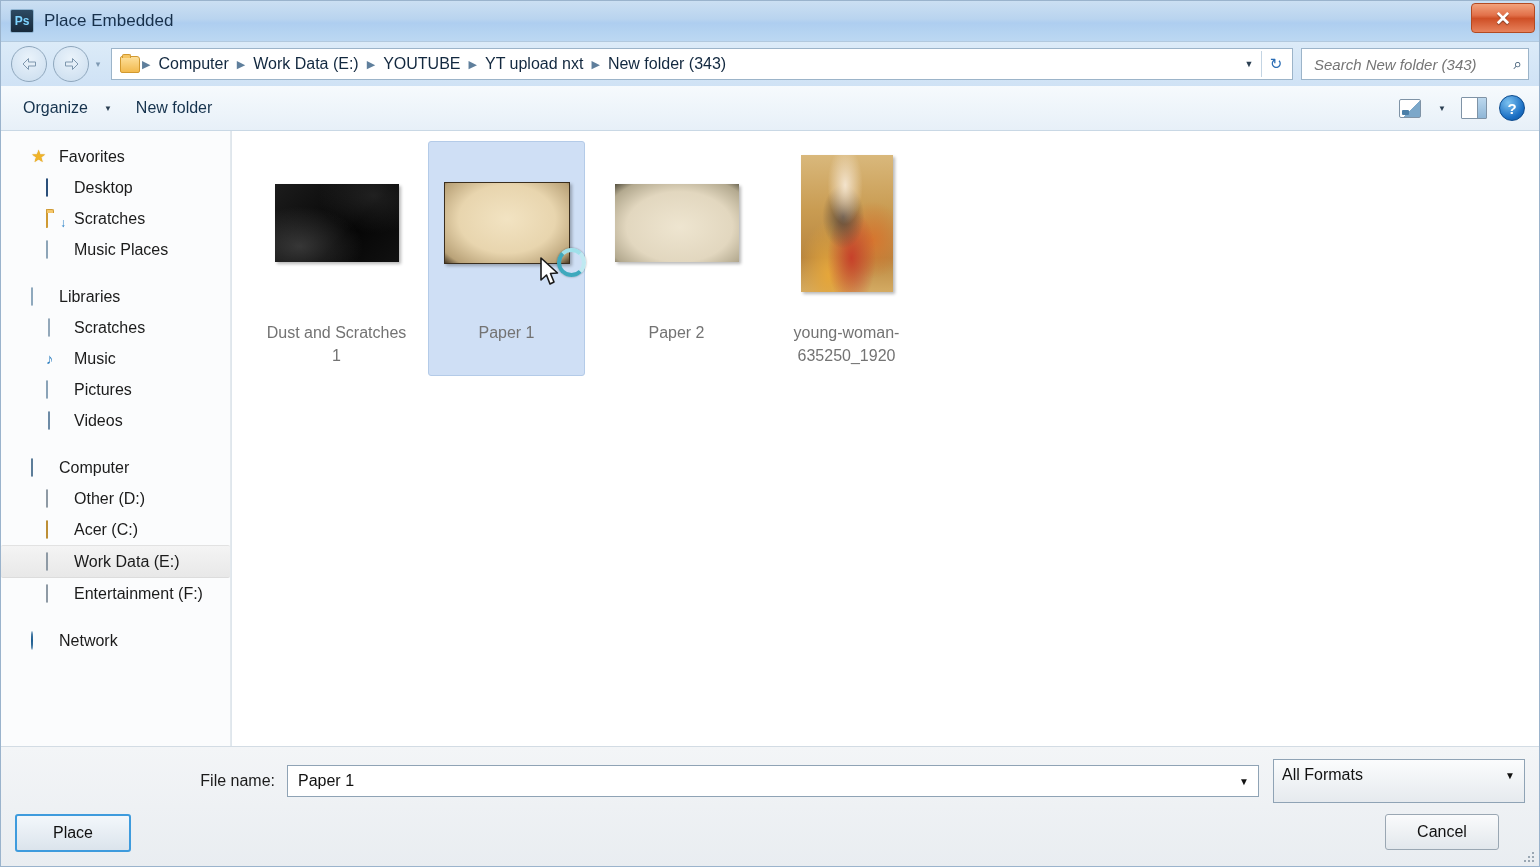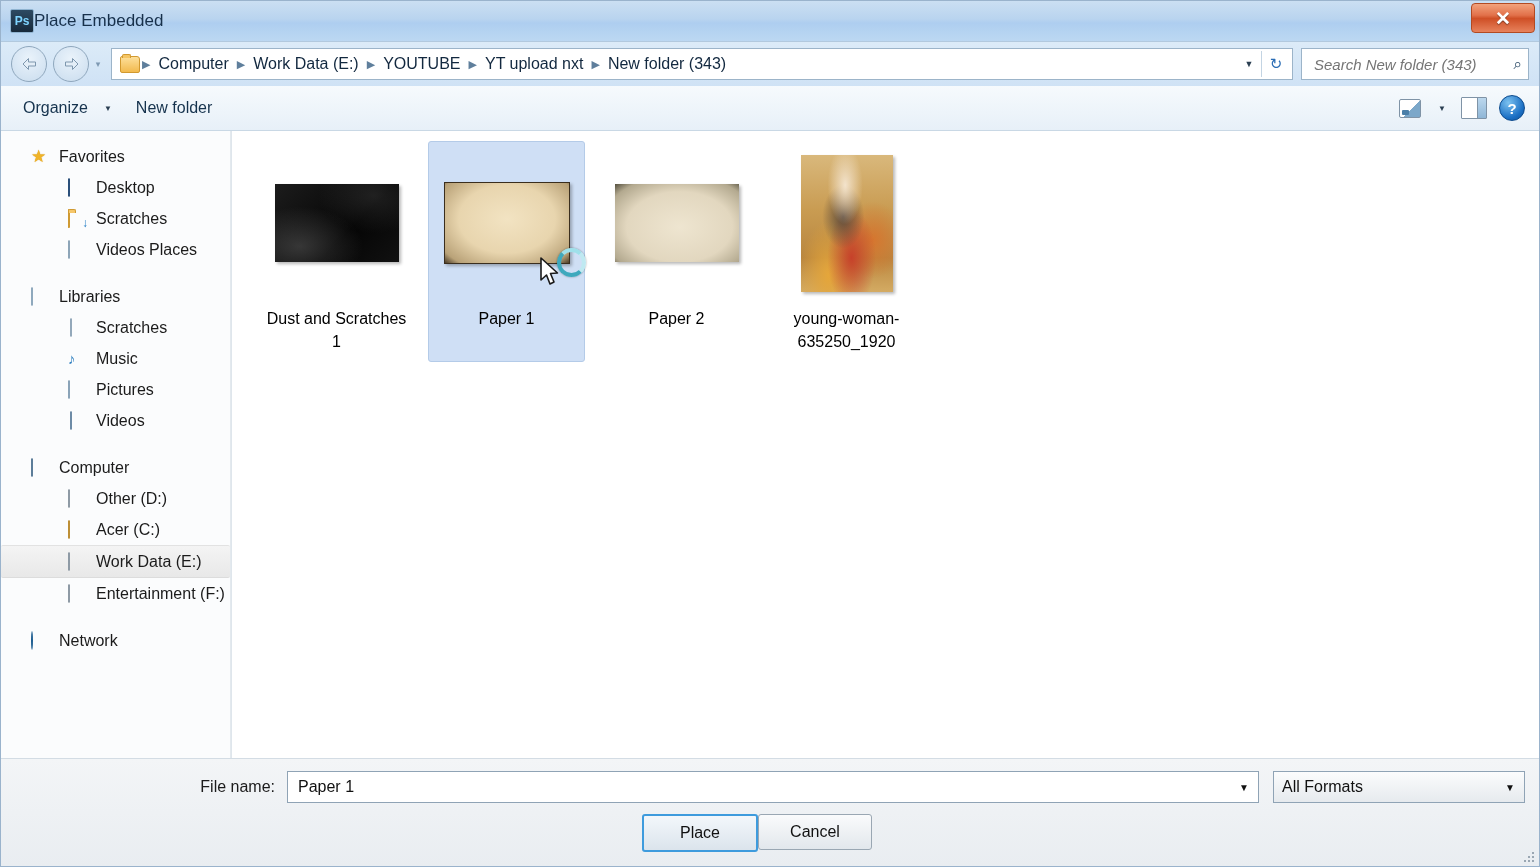--- a/index.html
+++ b/index.html
@@ -29,20 +29,21 @@
   .ps-icon {
     width: 22px; height: 22px; margin-left: 9px;
     background: linear-gradient(to bottom, #2d4a63, #17293b);
     border: 1px solid #8fb3d0;
     border-radius: 2px;
     color: #7fd4ff; font-size: 12px; font-weight: bold;
     display: flex; align-items: center; justify-content: center;
     line-height: 1;
   }
   .title-text {
+    margin-left: 10px;
     font-size: 17px; color: #17304b;
   }
   .close-btn {
     position: absolute; right: 4px; top: 2px;
     width: 62px; height: 28px;
     background: linear-gradient(to bottom, #f2a27c 0%, #e2714a 40%, #cf4f26 52%, #e7825c 100%);
     border: 1px solid #b24a22; border-radius: 4px;
     display: flex; align-items: center; justify-content: center;
     cursor: pointer;
   }
@@ -189,21 +190,21 @@
     border-right: 1px solid #e3e9ee;
   }
   .nav-group { margin-bottom: 16px; }
   .nav-item {
     height: 31px; display: flex; align-items: center;
     font-size: 16px; color: #1b1b1b;
     padding-left: 30px; gap: 9px; cursor: pointer;
     white-space: nowrap;
   }
   .nav-item.root { padding-left: 30px; font-size: 16px; }
-  .nav-item.child { padding-left: 67px; }
+  .nav-item.child { padding-left: 45px; }
   .nav-item.selected {
     background: linear-gradient(to bottom, #f4f4f4, #e8e8e8);
     border-top: 1px solid #e2e2e2; border-bottom: 1px solid #dcdcdc;
     border-radius: 2px;
   }
   .nav-ico { width: 19px; height: 17px; flex: none; position: relative; }
 
   .star-ico { color:#f0b429; font-size: 17px; line-height: 17px; text-shadow: 0 0 1px #c98b10; }
   .ico-desktop {
     width: 18px; height: 13px; margin-top:2px;
@@ -341,21 +342,21 @@
     width: 44px; height: 40px; pointer-events: none;
   }
   .spinner-ring {
     position: absolute; left: 18px; top: 0;
     width: 21px; height: 21px; border-radius: 50%;
     border: 4px solid #3ea9bd;
     border-top-color: #9fe0ea; border-right-color: #bfe9f1;
     box-shadow: 0 0 2px rgba(0,0,0,.4);
   }
   .fname {
-    margin-top: 10px; font-size: 16px; color: #000000;
+    margin-top: 24px; font-size: 16px; color: #737373;
     text-align: center; line-height: 1.42;
     max-width: 140px; word-break: break-word;
   }
 
   
   .footer {
     flex: none;
     background: linear-gradient(to bottom, #f3f5f7, #e9edf1);
     border-top: 1px solid #d3dce4;
     padding: 12px 14px 14px;
@@ -381,26 +382,26 @@
   .combo-caret {
     width: 24px; height: 28px; flex:none;
     display: flex; align-items: center; justify-content: center;
     color: #111; font-size: 10px; cursor: pointer;
   }
   .fmt-select {
     width: 240px; height: 30px; margin-left: 14px; flex: none;
     background: linear-gradient(to bottom, #fbfcfd, #e6eaee);
     border: 1px solid #8fa3b5;
     display: flex; align-items: center;
-    padding: 0 2px 0 8px;
+    padding: 0 2px 12px 8px;
     font-size: 16px; color: #111;
     cursor: pointer;
   }
   .btn-row {
-    display: flex; justify-content: center; gap: 0;
+    display: flex; justify-content: space-between; gap: 0;
     margin-top: 11px; padding-right: 26px;
   }
   .btn {
     width: 112px; height: 34px;
     font-size: 16px; color: #111;
     display: flex; align-items: center; justify-content: center;
     background: linear-gradient(to bottom, #fafbfc, #e2e7ec);
     border: 1px solid #9aa7b3; border-radius: 3px;
     cursor: pointer;
   }
@@ -509,21 +510,21 @@
         <div class="nav-item child">
           <span class="nav-ico"><span class="ico-desktop"></span></span>
           <span>Desktop</span>
         </div>
         <div class="nav-item child">
           <span class="nav-ico ico-dl"><span class="ico-folder"></span></span>
           <span>Scratches</span>
         </div>
         <div class="nav-item child">
           <span class="nav-ico"><span class="ico-recent"></span></span>
-          <span>Videos Places</span>
+          <span>Music Places</span>
         </div>
       </div>
 
       <div class="nav-group">
         <div class="nav-item root">
           <span class="nav-ico"><span class="ico-lib"></span></span>
           <span>Libraries</span>
         </div>
         <div class="nav-item child">
           <span class="nav-ico"><span class="ico-doc"></span></span>

